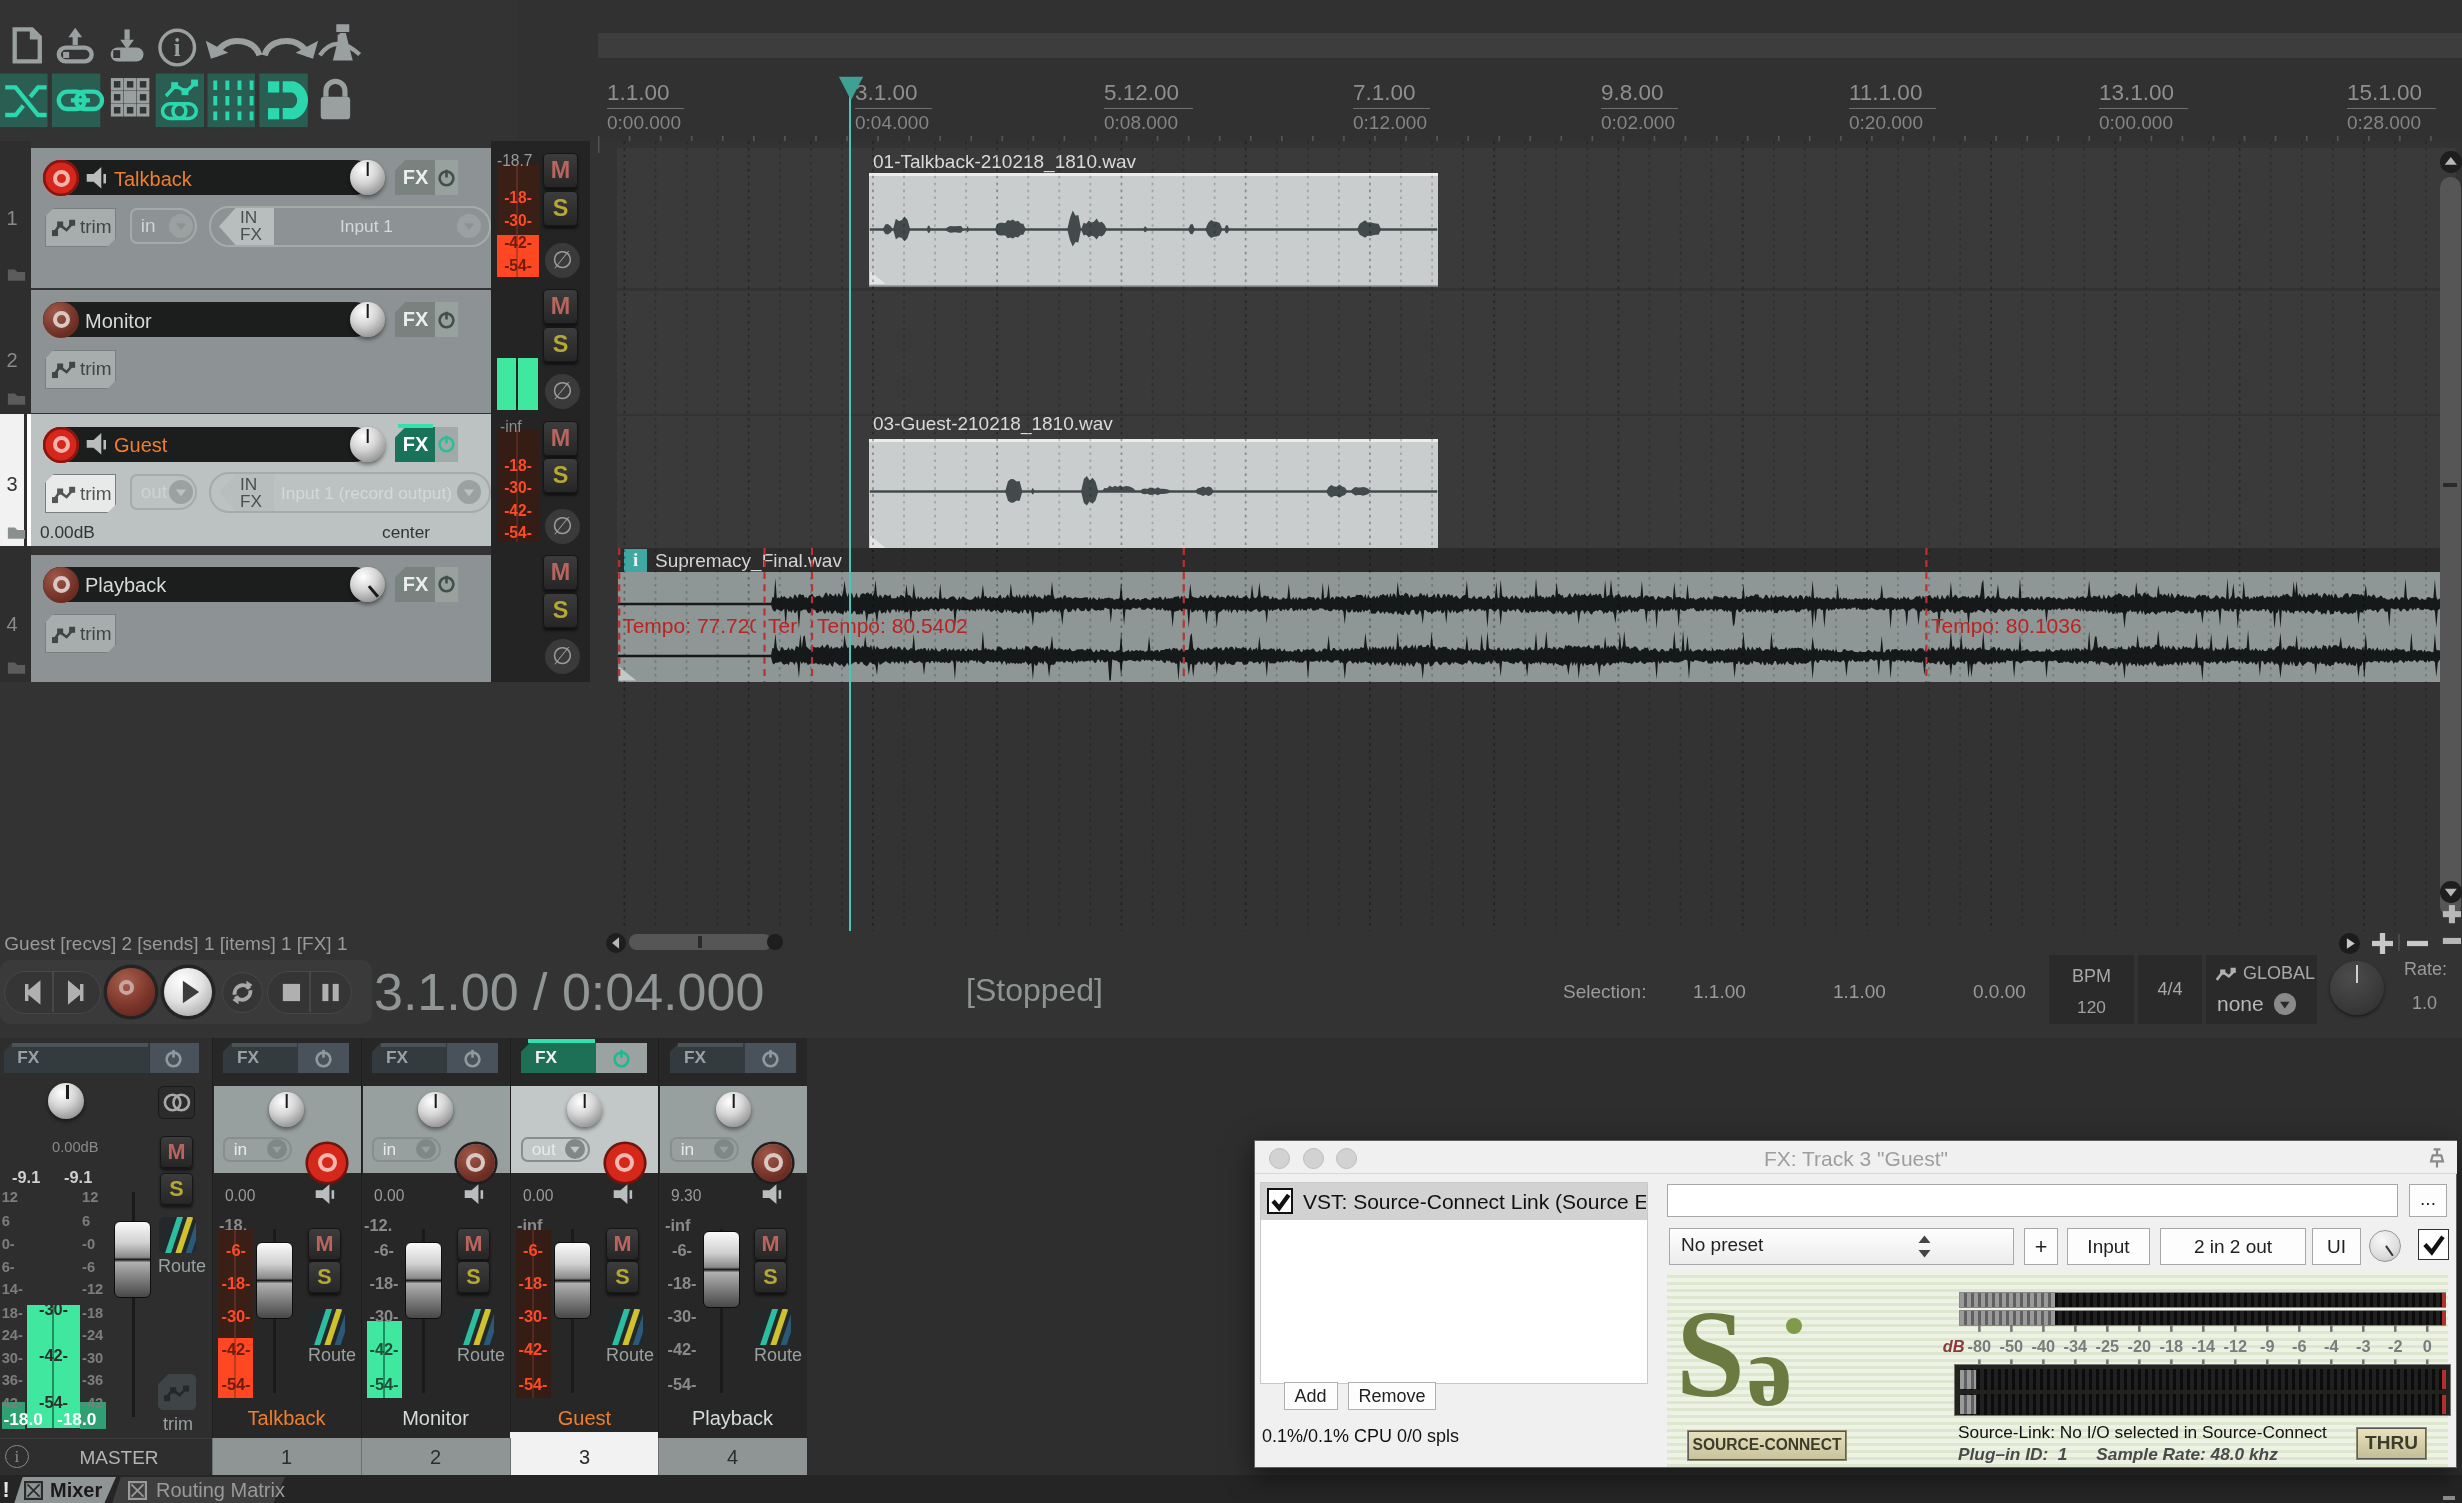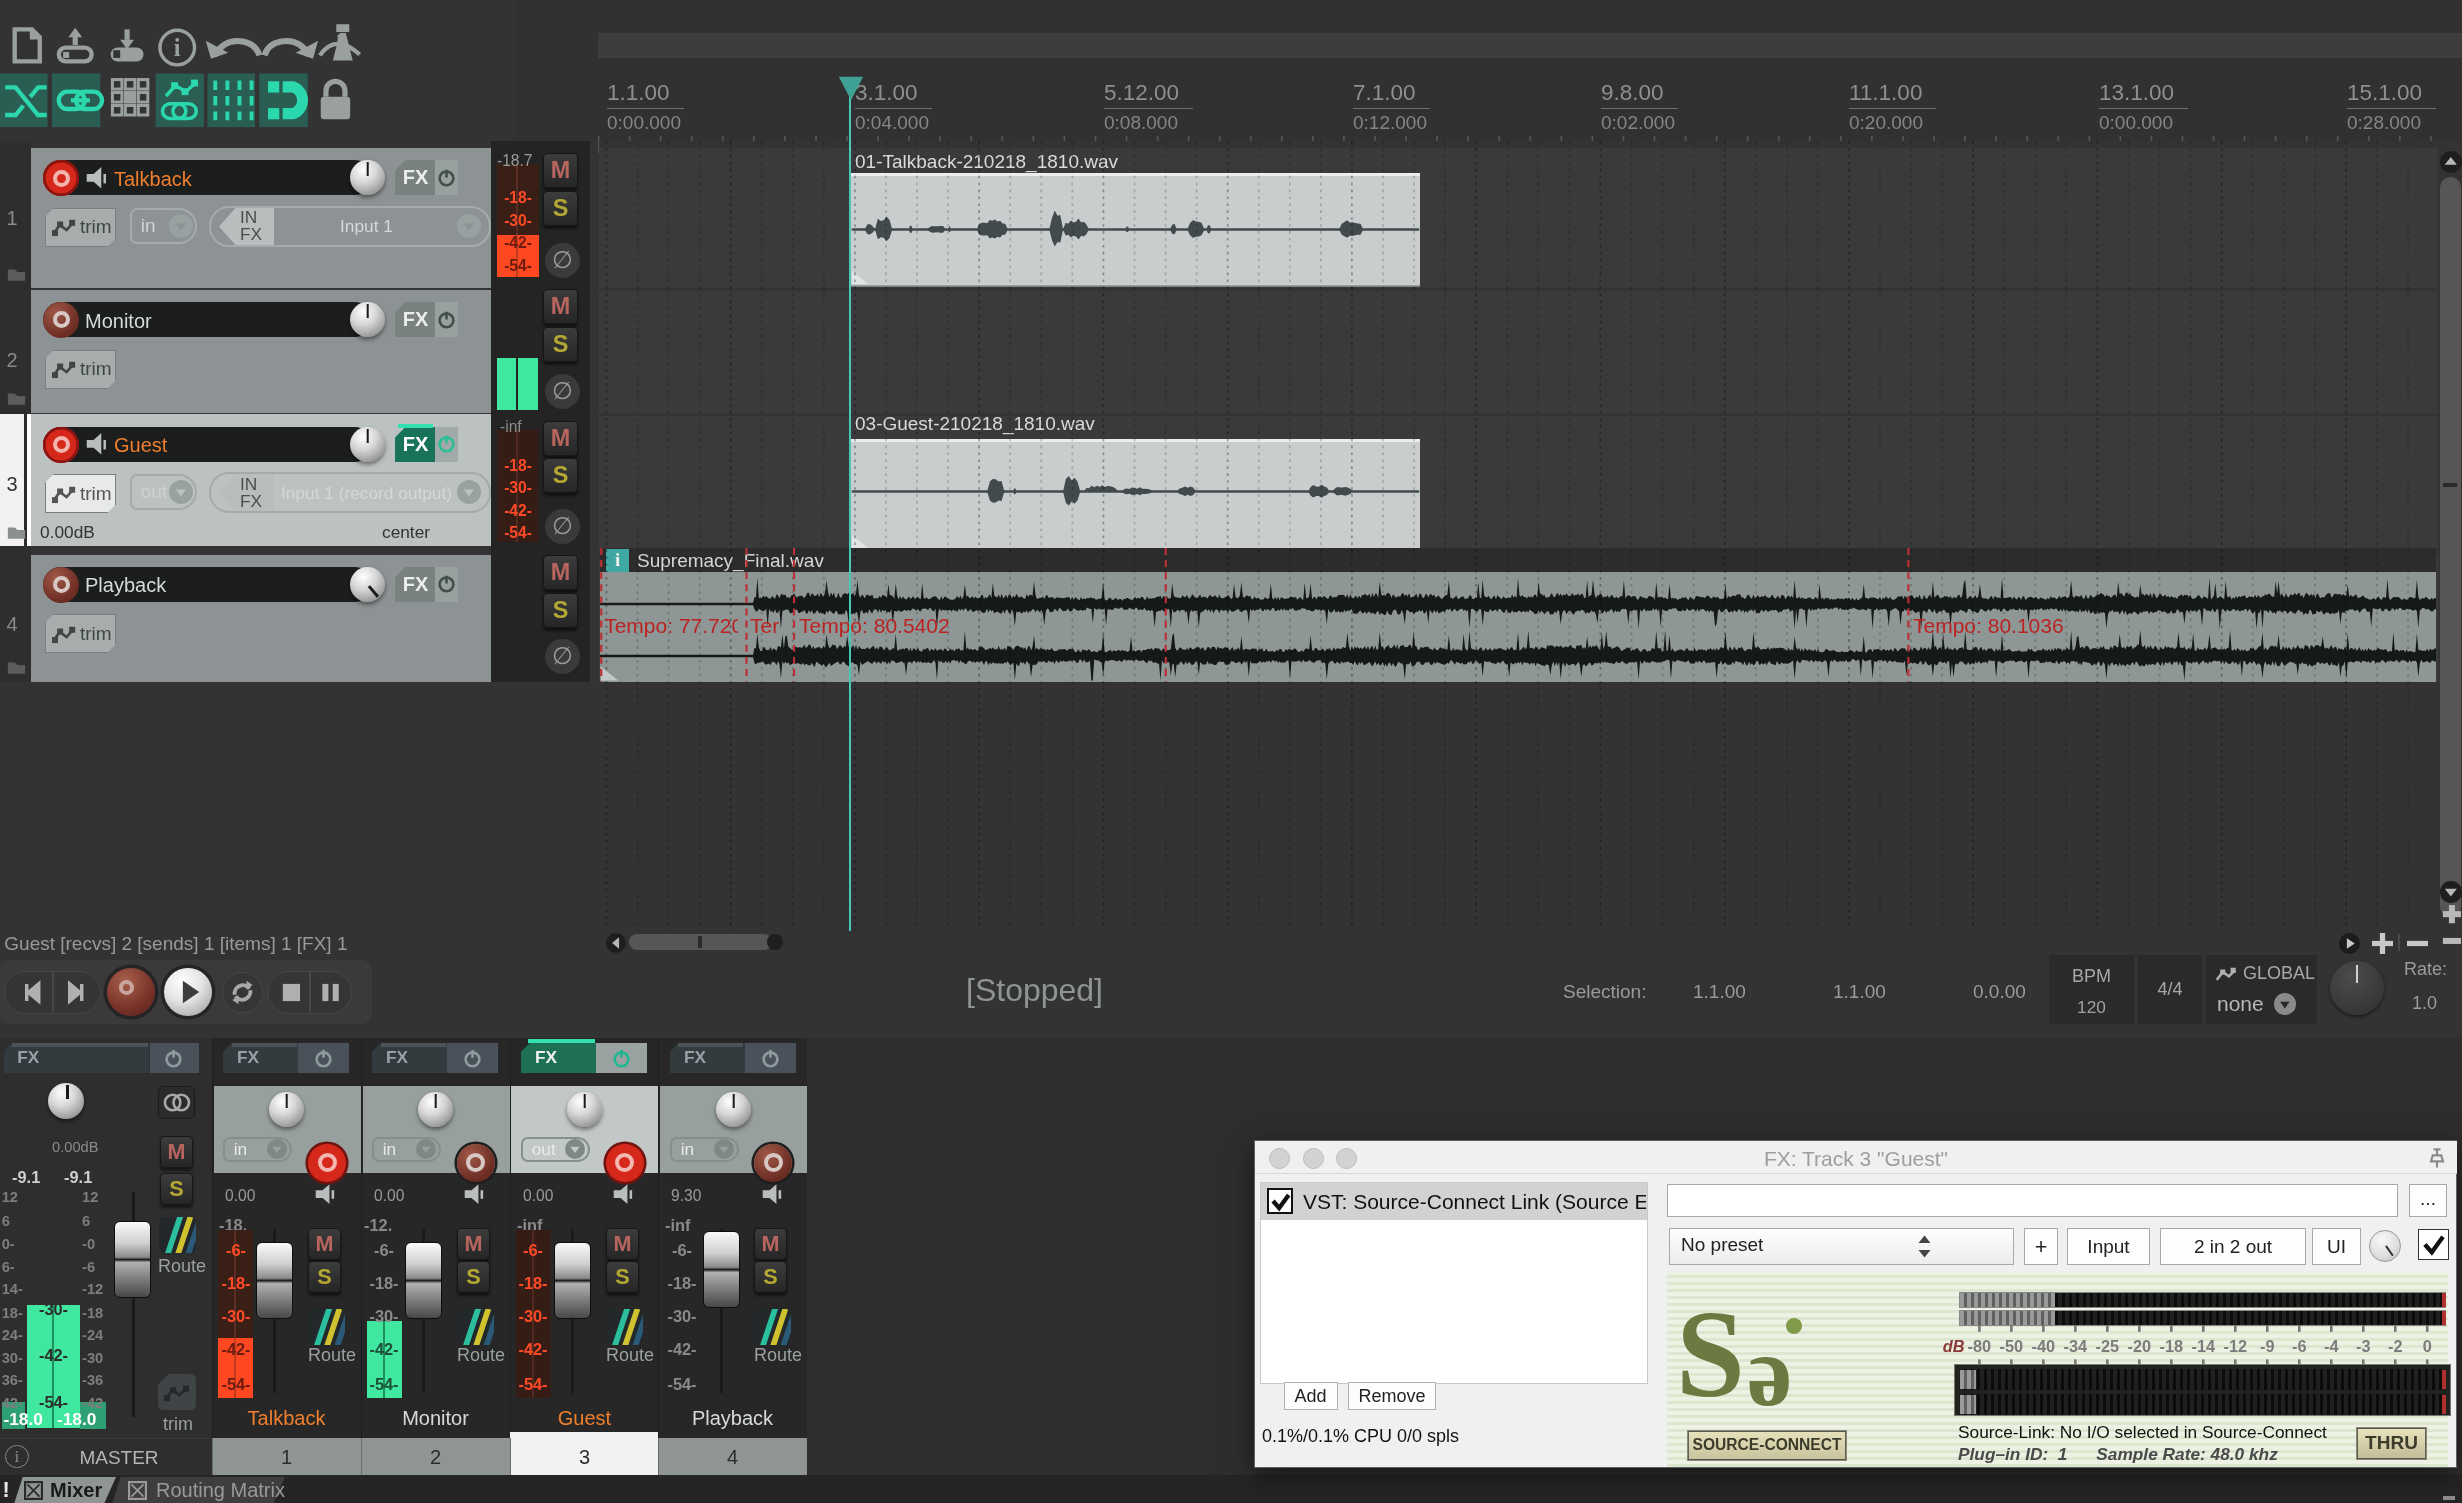--- a/index.html
+++ b/index.html
@@ -131,21 +131,21 @@
         <line x1="1867.3" y1="0" x2="1867.3" y2="20" stroke="#555" stroke-width="2"></line>
         <line x1="1903.2" y1="0" x2="1903.2" y2="20" stroke="#555" stroke-width="2"></line>
         <line x1="1939.1" y1="0" x2="1939.1" y2="20" stroke="#555" stroke-width="2"></line>
         <line x1="1975.1" y1="0" x2="1975.1" y2="20" stroke="#555" stroke-width="2"></line>
         <line x1="2011.0" y1="0" x2="2011.0" y2="20" stroke="#555" stroke-width="2"></line>
         <line x1="2046.9" y1="0" x2="2046.9" y2="20" stroke="#555" stroke-width="2"></line>
         <line x1="2082.8" y1="0" x2="2082.8" y2="20" stroke="#555" stroke-width="2"></line>
         <line x1="2118.7" y1="0" x2="2118.7" y2="20" stroke="#555" stroke-width="2"></line>
       </svg>
 </div>
-<div class="abs" style="left:599px;top:141px;width:1839px;height:790px;background:#333;overflow:hidden">
+<div class="abs" style="left:617px;top:141px;width:1839px;height:790px;background:#333;overflow:hidden">
 <div class="abs" style="left:0;top:7px;width:1839px;height:140px;background:#3a3a3a"></div>
 <div class="abs" style="left:0;top:150px;width:1839px;height:123px;background:#3a3a3a"></div>
 <div class="abs" style="left:0;top:275px;width:1839px;height:133px;background:#3a3a3a"></div>
 <div class="abs" style="left:0;top:415px;width:1839px;height:125px;background:#3a3a3a"></div>
 <div class="abs" style="left:252px;top:32px;width:569px;height:112px;background:#c9cdcd;border-top:3.5px solid #ebeded;box-shadow:0 1.7px 0 #9aa0a0"></div>
 <div class="abs" style="left:256px;top:9.5px;color:#dadada;font-size:19px">01-Talkback-210218_1810.wav</div>
 <svg class="abs" style="left:252px;top:54px" width="569" height="69" viewBox="0 0 658 80">
         <line x1="0" y1="40" x2="658" y2="40" stroke="#424a4b" stroke-width="3"></line>
         <polygon points="15,40 15.0,40.0 18.0,34.3 21.0,33.7 24.0,35.8 27.0,40.0 27,40 27.0,40.0 24.0,43.8 21.0,45.7 18.0,45.1 15.0,40.0" fill="#424a4b"></polygon>
         <polygon points="27,40 27.0,40.0 30.3,27.6 33.7,30.0 37.0,29.2 40.3,25.0 43.7,28.6 47.0,40.0 47,40 47.0,40.0 43.7,50.2 40.3,53.5 37.0,49.7 33.7,49.0 30.3,51.2 27.0,40.0" fill="#424a4b"></polygon>
@@ -503,20 +503,21 @@
       <path d="M28 10 l7 5 l-7 5 z" fill="#a8a8a8"></path>
       <path d="M19 27 l-7 5 l7 5 z" fill="#a8a8a8" transform="translate(0,0)"></path>
     </svg>
 <div class="abs" style="left:267px;top:971px;width:85px;height:43px;background:#353535;border:1.7px solid #474747;border-radius:21.6px"></div>
 <div class="abs" style="left:309px;top:972px;width:1.7px;height:40px;background:#474747"></div>
 <svg class="abs" style="left:267px;top:971px" width="85" height="43" viewBox="0 0 98 50">
       <rect x="18" y="15" width="20" height="20" fill="#b0b0b0"></rect>
       <rect x="64" y="15" width="7" height="20" fill="#b0b0b0"></rect>
       <rect x="76" y="15" width="7" height="20" fill="#b0b0b0"></rect>
     </svg>
+<div class="abs" style="left:374px;top:962px;font-size:52px;color:#909595">3.1.00 / 0:04.000</div>
 <div class="abs" style="left:966px;top:972px;font-size:32px;color:#8e9393">[Stopped]</div>
 <div class="abs" style="left:1563px;top:981px;font-size:19px;color:#9a9a9a">Selection:</div>
 <div class="abs" style="left:1693px;top:981px;font-size:19px;color:#9a9a9a">1.1.00</div>
 <div class="abs" style="left:1833px;top:981px;font-size:19px;color:#9a9a9a">1.1.00</div>
 <div class="abs" style="left:1973px;top:981px;font-size:19px;color:#9a9a9a">0.0.00</div>
 <div class="abs" style="left:2049px;top:955px;width:85px;height:69px;background:#2a2a2a"></div>
 <div class="abs" style="left:2049px;top:966px;width:85px;text-align:center;font-size:18px;color:#a8a8a8">BPM</div>
 <div class="abs" style="left:2049px;top:997px;width:85px;text-align:center;font-size:17.3px;color:#a0a0a0">120</div>
 <div class="abs" style="left:2138px;top:955px;width:64px;height:69px;background:#2a2a2a"></div>
 <div class="abs" style="left:2138px;top:979px;width:64px;text-align:center;font-size:18px;color:#a8a8a8">4/4</div>

